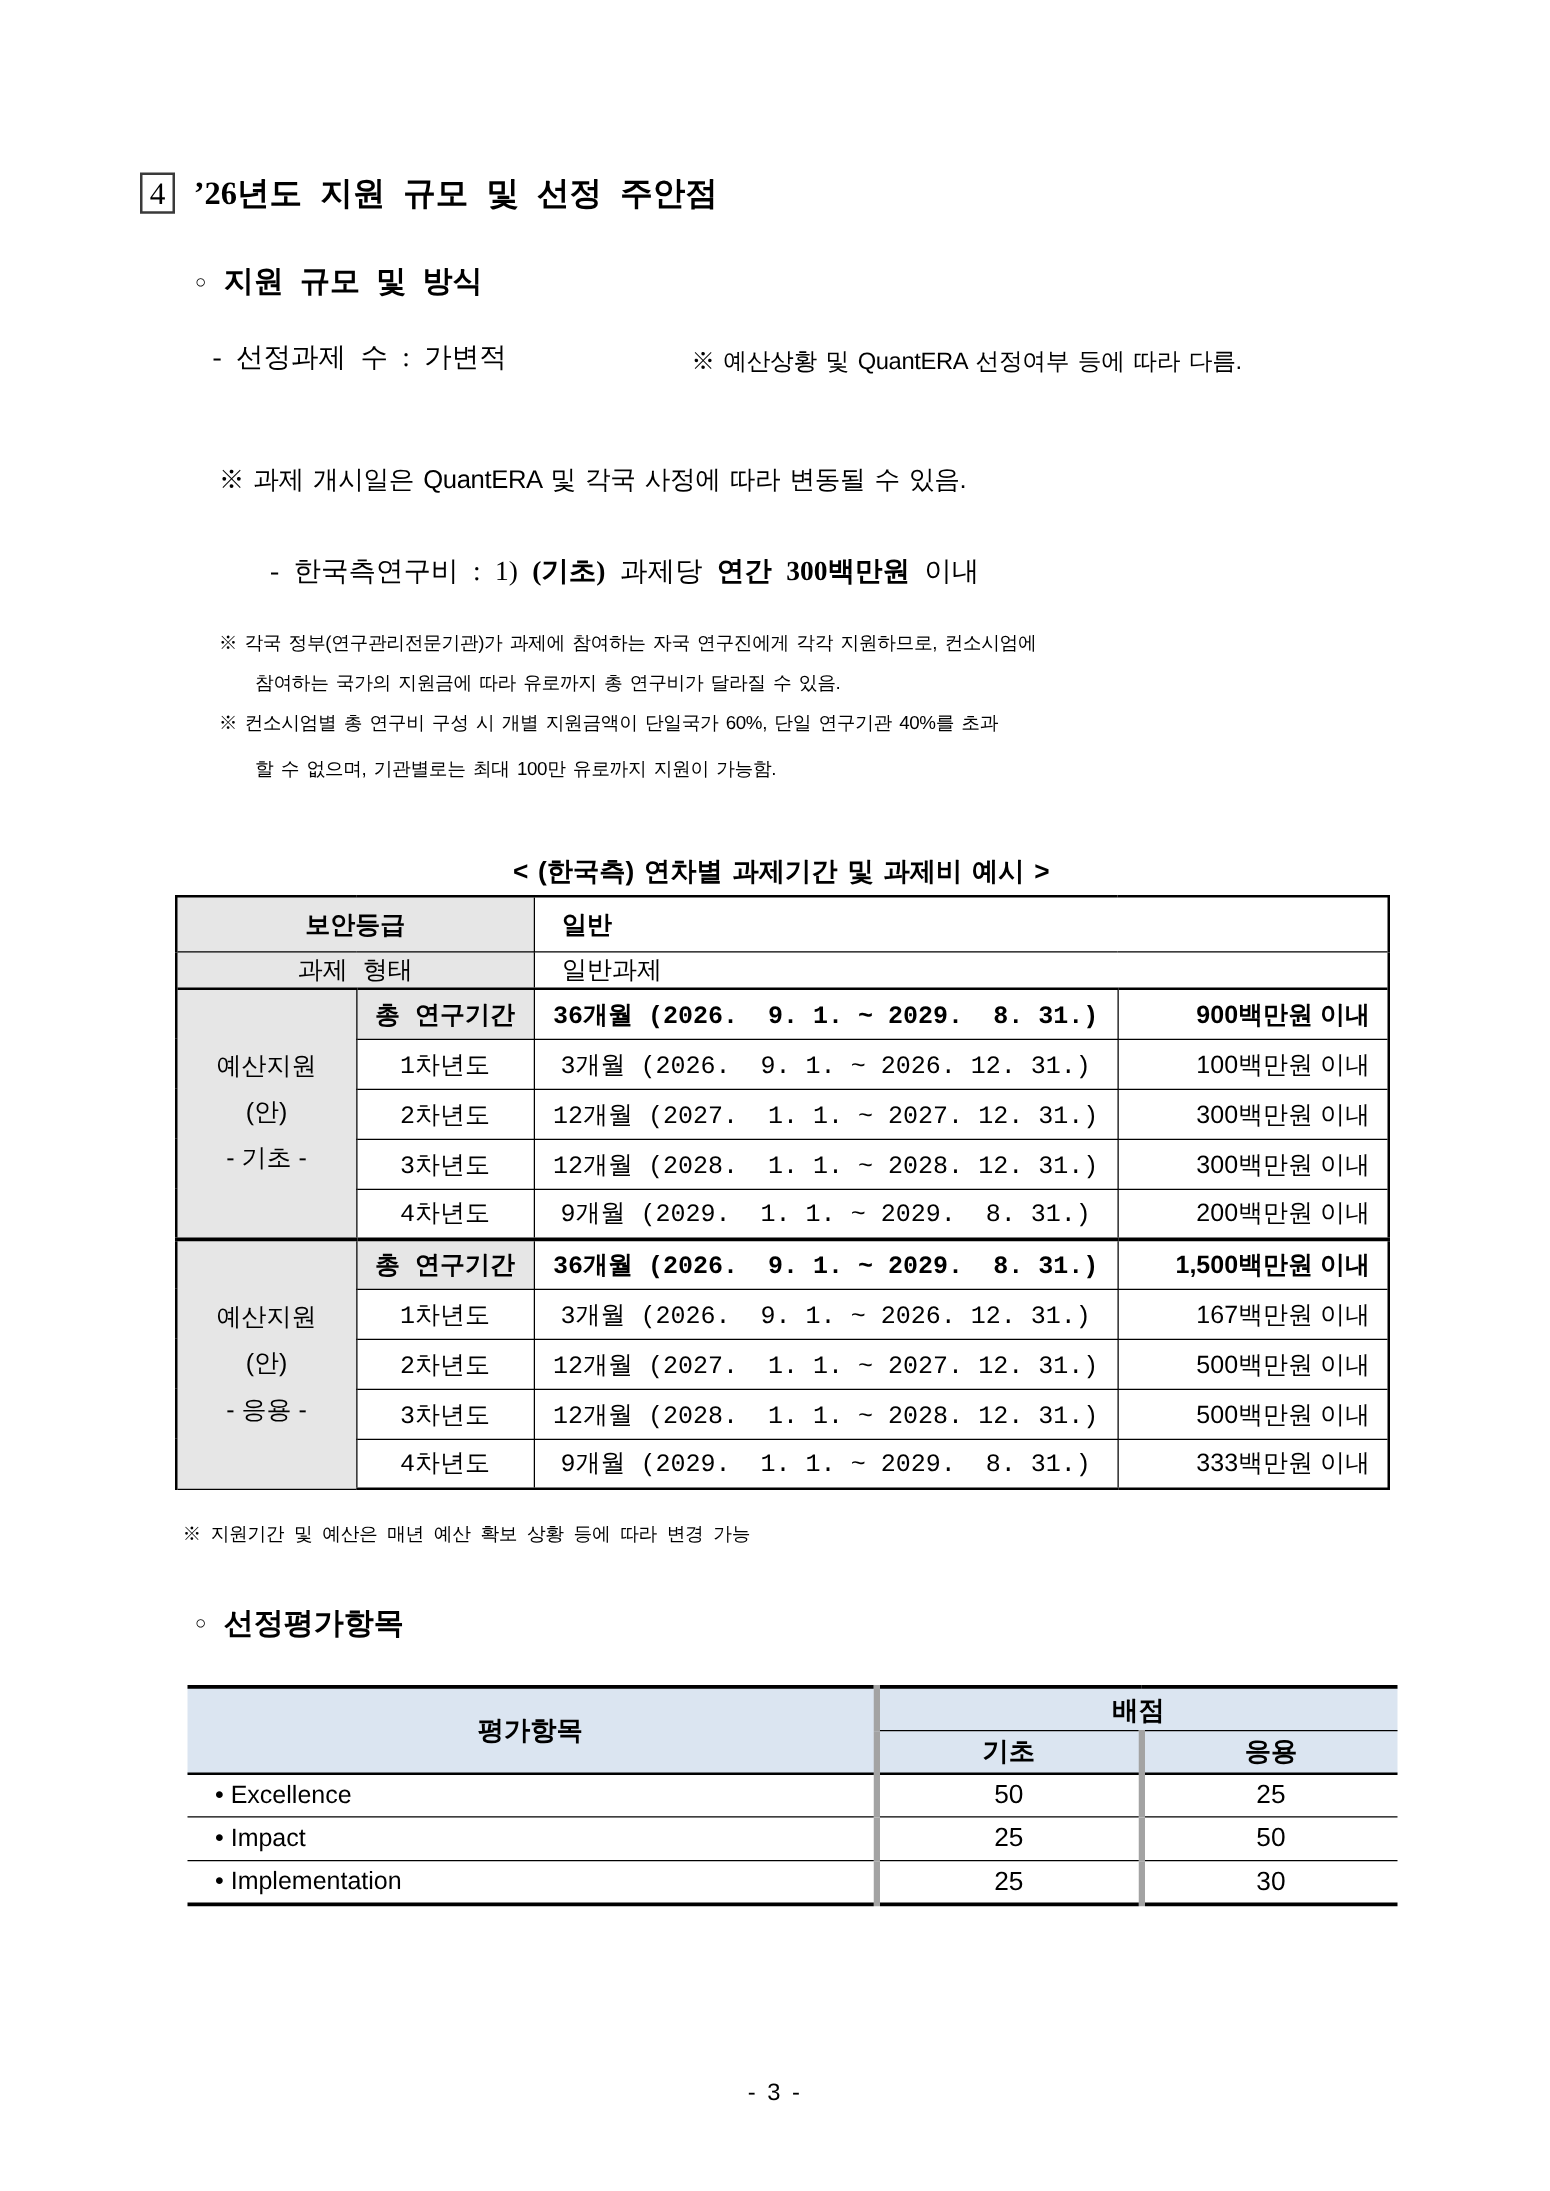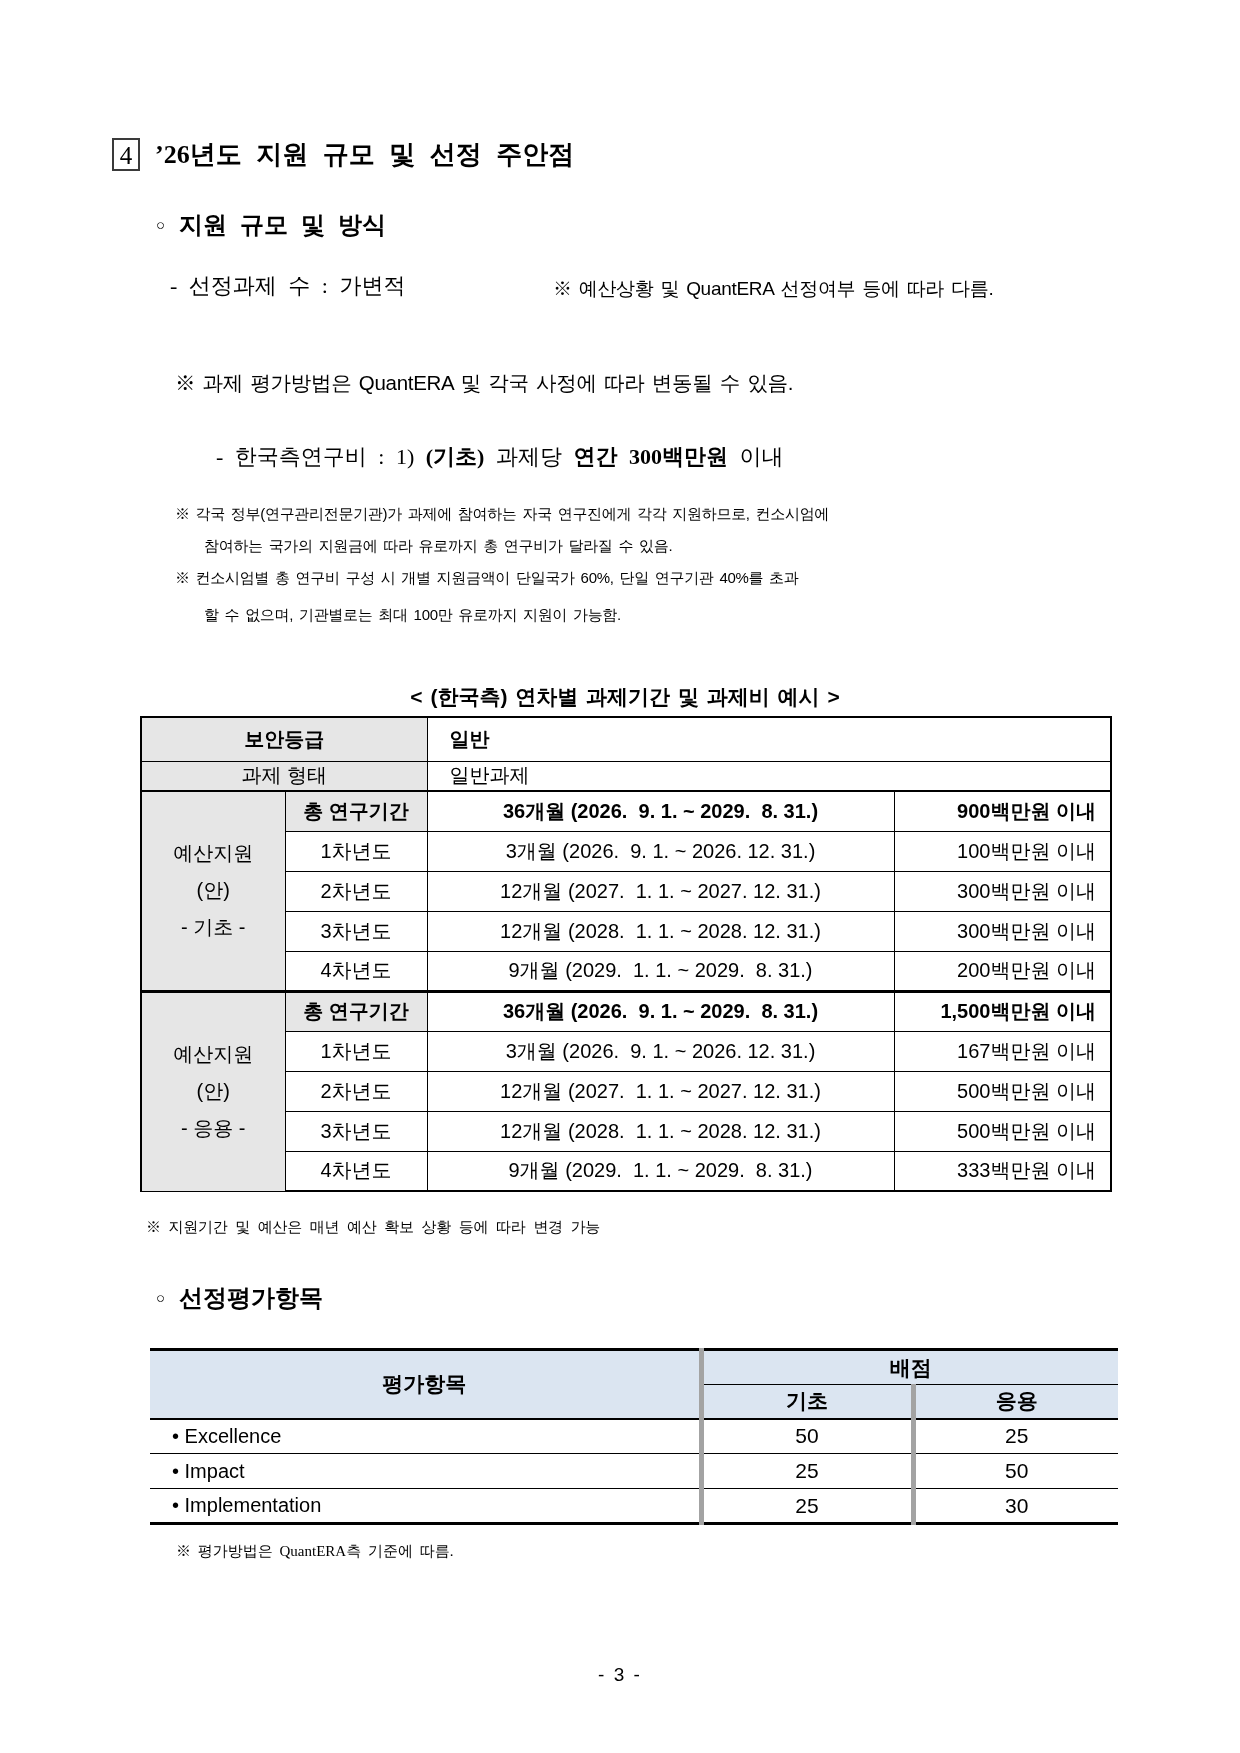--- a/index.html
+++ b/index.html
@@ -62,21 +62,21 @@
   }
   #table1 td { border:1.5px solid #000; height:40px; padding:0 4px; }
   #table1 tr.r-sec td  { height:44px; border-top:2.5px solid #000; }
   #table1 tr.r-type td { height:30px; }
   #table1 tr.g-start td { border-top:2px solid #000; }
   #table1 tr.g-start2 td { border-top:3px solid #000; }
   #table1 tr.r-last td { border-bottom:2.5px solid #000; }
   #table1 .ob-l { border-left:2.5px solid #000 !important; }
   #table1 .ob-r { border-right:2.5px solid #000 !important; }
   .gray  { background:#e6e6e6; }
-  .c     { text-align:center; }
+  .c     { text-align:center;font-family:Liberation Mono, monospace; }
   .l     { text-align:left; padding-left:22px !important; }
   .r     { text-align:right; padding-right:14px !important; }
   .pre   { white-space:pre; }
   .group { white-space:pre-line; line-height:37px; text-align:center; }
   .bd    { font-weight:bold; }
   
   #table2 {
     position:absolute; left:150px; top:1348px; width:968px;
     border-collapse:collapse; table-layout:fixed; font-size:20px;
     border-top:3px solid #000; border-bottom:3px solid #000;
@@ -103,21 +103,21 @@
     <span>’26년도 지원 규모 및 선정 주안점</span>
   </div>
 
   <div class="h2" id="h2-support">
     <span class="circ">○</span><span>지원 규모 및 방식</span>
   </div>
 
   <div class="dline" id="line-select">- 선정과제 수 : 가변적</div>
   <div class="note" id="note-select">※ 예산상황 및 QuantERA 선정여부 등에 따라 다름.</div>
 
-  <div class="note" id="note-start">※ 과제 평가방법은 QuantERA 및 각국 사정에 따라 변동될 수 있음.</div>
+  <div class="note" id="note-start">※ 과제 개시일은 QuantERA 및 각국 사정에 따라 변동될 수 있음.</div>
 
   <div class="dline" id="line-fund1">
     <span>- 한국측연구비 : 1) </span><span class="bold">(기초)</span><span> 과제당 </span><span class="bold">연간 300백만원</span><span> 이내</span>
   </div>
 
   <div class="note" id="note-gov1">※ 각국 정부(연구관리전문기관)가 과제에 참여하는 자국 연구진에게 각각 지원하므로, 컨소시엄에</div>
   <div class="note" id="note-gov2">참여하는 국가의 지원금에 따라 유로까지 총 연구비가 달라질 수 있음.</div>
   <div class="note" id="note-consort1">※ 컨소시엄별 총 연구비 구성 시 개별 지원금액이 단일국가 60%, 단일 연구기관 40%를 초과</div>
   <div class="note" id="note-consort2">할 수 없으며, 기관별로는 최대 100만 유로까지 지원이 가능함.</div>
 
@@ -232,17 +232,16 @@
         <td class="num vl">50</td>
       </tr>
       <tr>
         <td class="item" style="height:34px">• Implementation</td>
         <td class="num vl">25</td>
         <td class="num vl">30</td>
       </tr>
     </tbody>
   </table>
 
-  <div class="note" id="evalnote">※ 평가방법은 QuantERA측 기준에 따름.</div>
 
   <div id="footer">- 3 -</div>
 
 </div>
 
 </body></html>

